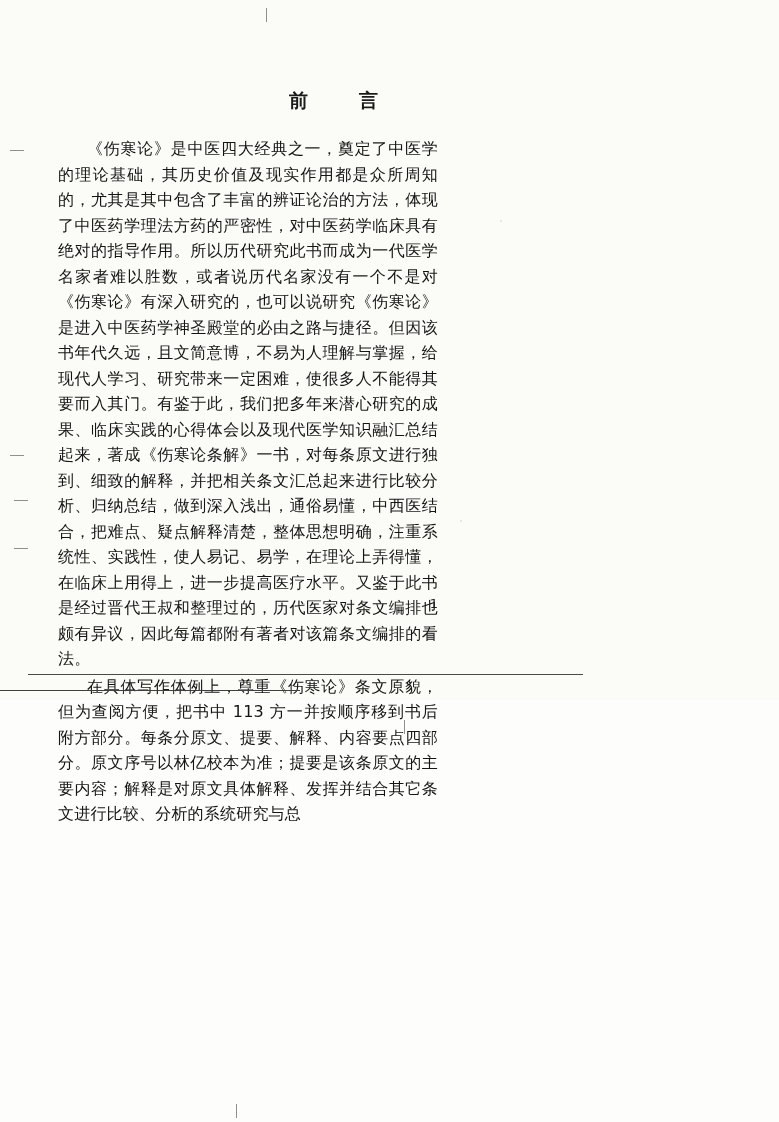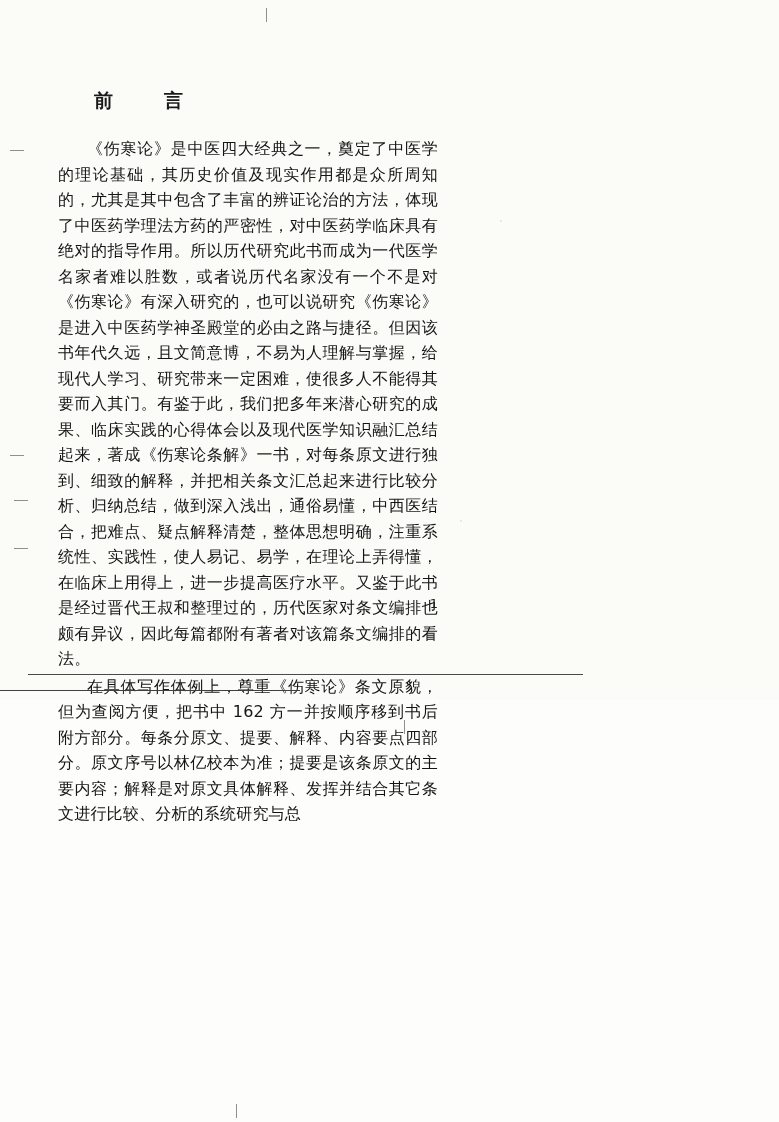--- a/index.html
+++ b/index.html
@@ -61,21 +61,21 @@
     left: 58px;
     top: 88px;
     width: 380px;
   }
 
   .doc-title {
     font-family: "DejaVu Sans", sans-serif;
     font-size: 19px;
     font-weight: bold;
     letter-spacing: 16px;
-    text-align: left;
+    text-align: right;
     color: #1a1a1a;
     margin: 0 0 22px 36px;
     width: 300px;
   }
 
   .para {
     font-family: "DejaVu Sans", sans-serif;
     font-size: 16px;
     line-height: 25.5px;
     color: #151515;
@@ -121,20 +121,20 @@
   <div class="mark h mark-left-4"></div>
 
   <div class="speckle" style="left:120px;top:300px;width:2px;height:2px;"></div>
   <div class="speckle" style="left:500px;top:220px;width:2px;height:2px;"></div>
   <div class="speckle" style="left:460px;top:520px;width:2px;height:2px;"></div>
   <div class="speckle" style="left:300px;top:640px;width:2px;height:2px;"></div>
 
   <div class="content">
     <h1 class="doc-title">前　言</h1>
     <p class="para">《伤寒论》是中医四大经典之一，奠定了中医学的理论基础，其历史价值及现实作用都是众所周知的，尤其是其中包含了丰富的辨证论治的方法，体现了中医药学理法方药的严密性，对中医药学临床具有绝对的指导作用。所以历代研究此书而成为一代医学名家者难以胜数，或者说历代名家没有一个不是对《伤寒论》有深入研究的，也可以说研究《伤寒论》是进入中医药学神圣殿堂的必由之路与捷径。但因该书年代久远，且文简意博，不易为人理解与掌握，给现代人学习、研究带来一定困难，使很多人不能得其要而入其门。有鉴于此，我们把多年来潜心研究的成果、临床实践的心得体会以及现代医学知识融汇总结起来，著成《伤寒论条解》一书，对每条原文进行独到、细致的解释，并把相关条文汇总起来进行比较分析、归纳总结，做到深入浅出，通俗易懂，中西医结合，把难点、疑点解释清楚，整体思想明确，注重系统性、实践性，使人易记、易学，在理论上弄得懂，在临床上用得上，进一步提高医疗水平。又鉴于此书是经过晋代王叔和整理过的，历代医家对条文编排也颇有异议，因此每篇都附有著者对该篇条文编排的看法。</p>
-    <p class="para">在具体写作体例上，尊重《伤寒论》条文原貌，但为查阅方便，把书中 162 方一并按顺序移到书后附方部分。每条分原文、提要、解释、内容要点四部分。原文序号以林亿校本为准；提要是该条原文的主要内容；解释是对原文具体解释、发挥并结合其它条文进行比较、分析的系统研究与总</p>
+    <p class="para">在具体写作体例上，尊重《伤寒论》条文原貌，但为查阅方便，把书中 113 方一并按顺序移到书后附方部分。每条分原文、提要、解释、内容要点四部分。原文序号以林亿校本为准；提要是该条原文的主要内容；解释是对原文具体解释、发挥并结合其它条文进行比较、分析的系统研究与总</p>
   </div>
 
   <div class="page-number">1</div>
 
   <div class="rule rule-long"></div>
   <div class="rule rule-short"></div>
 </div>
 
 </body></html>

